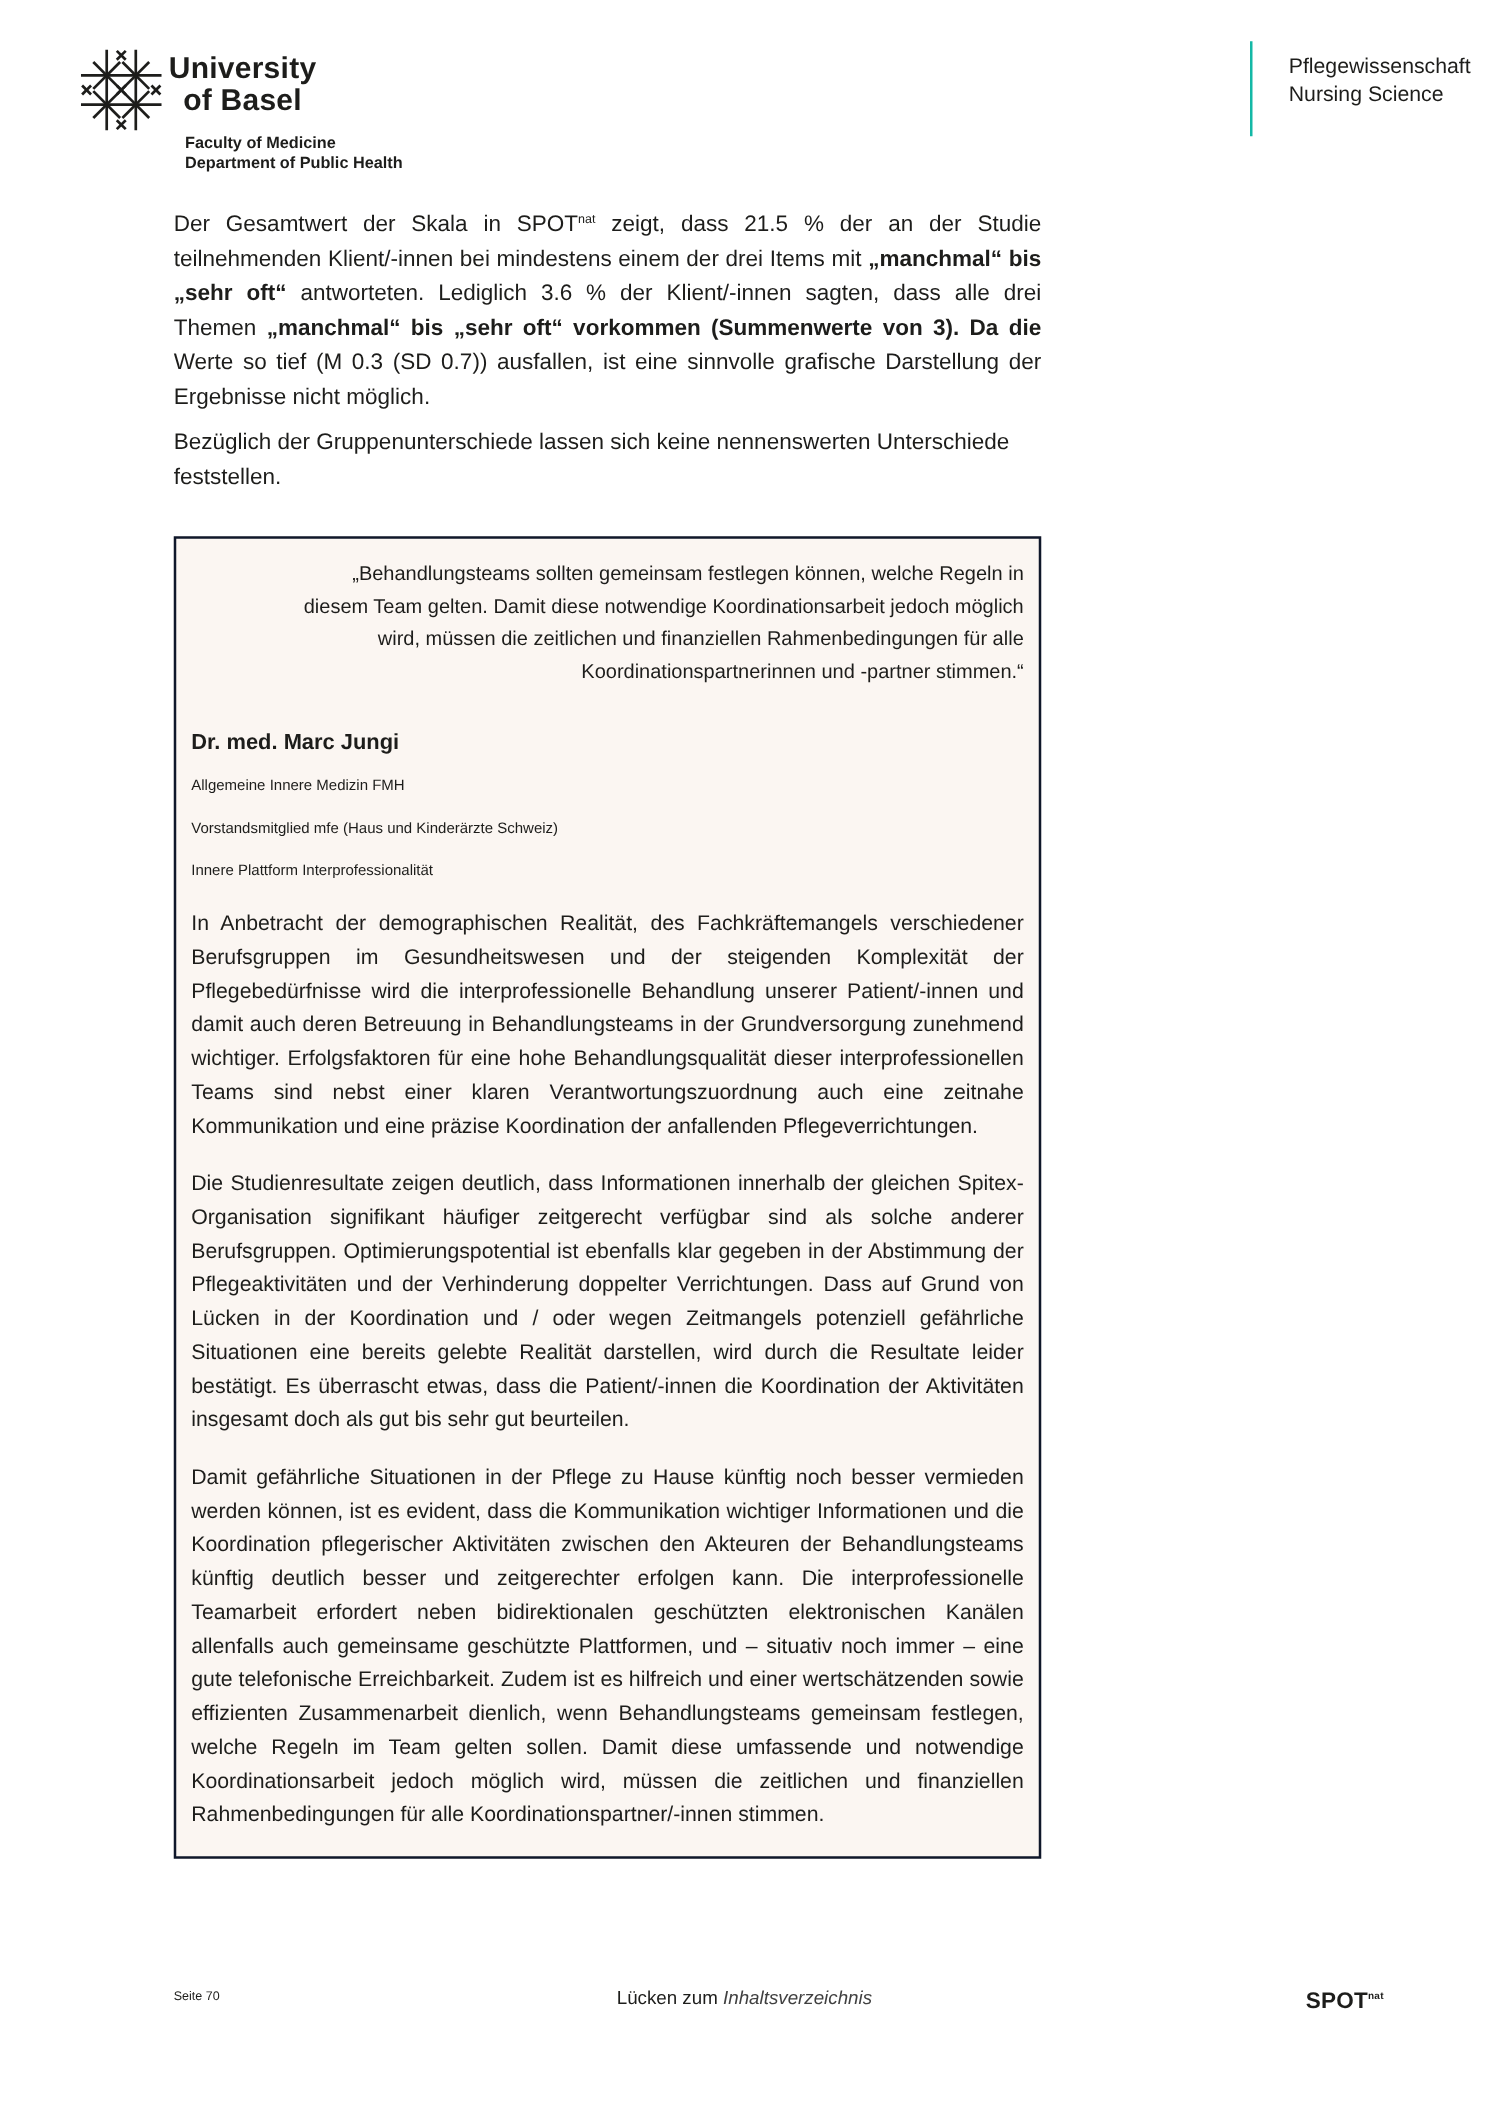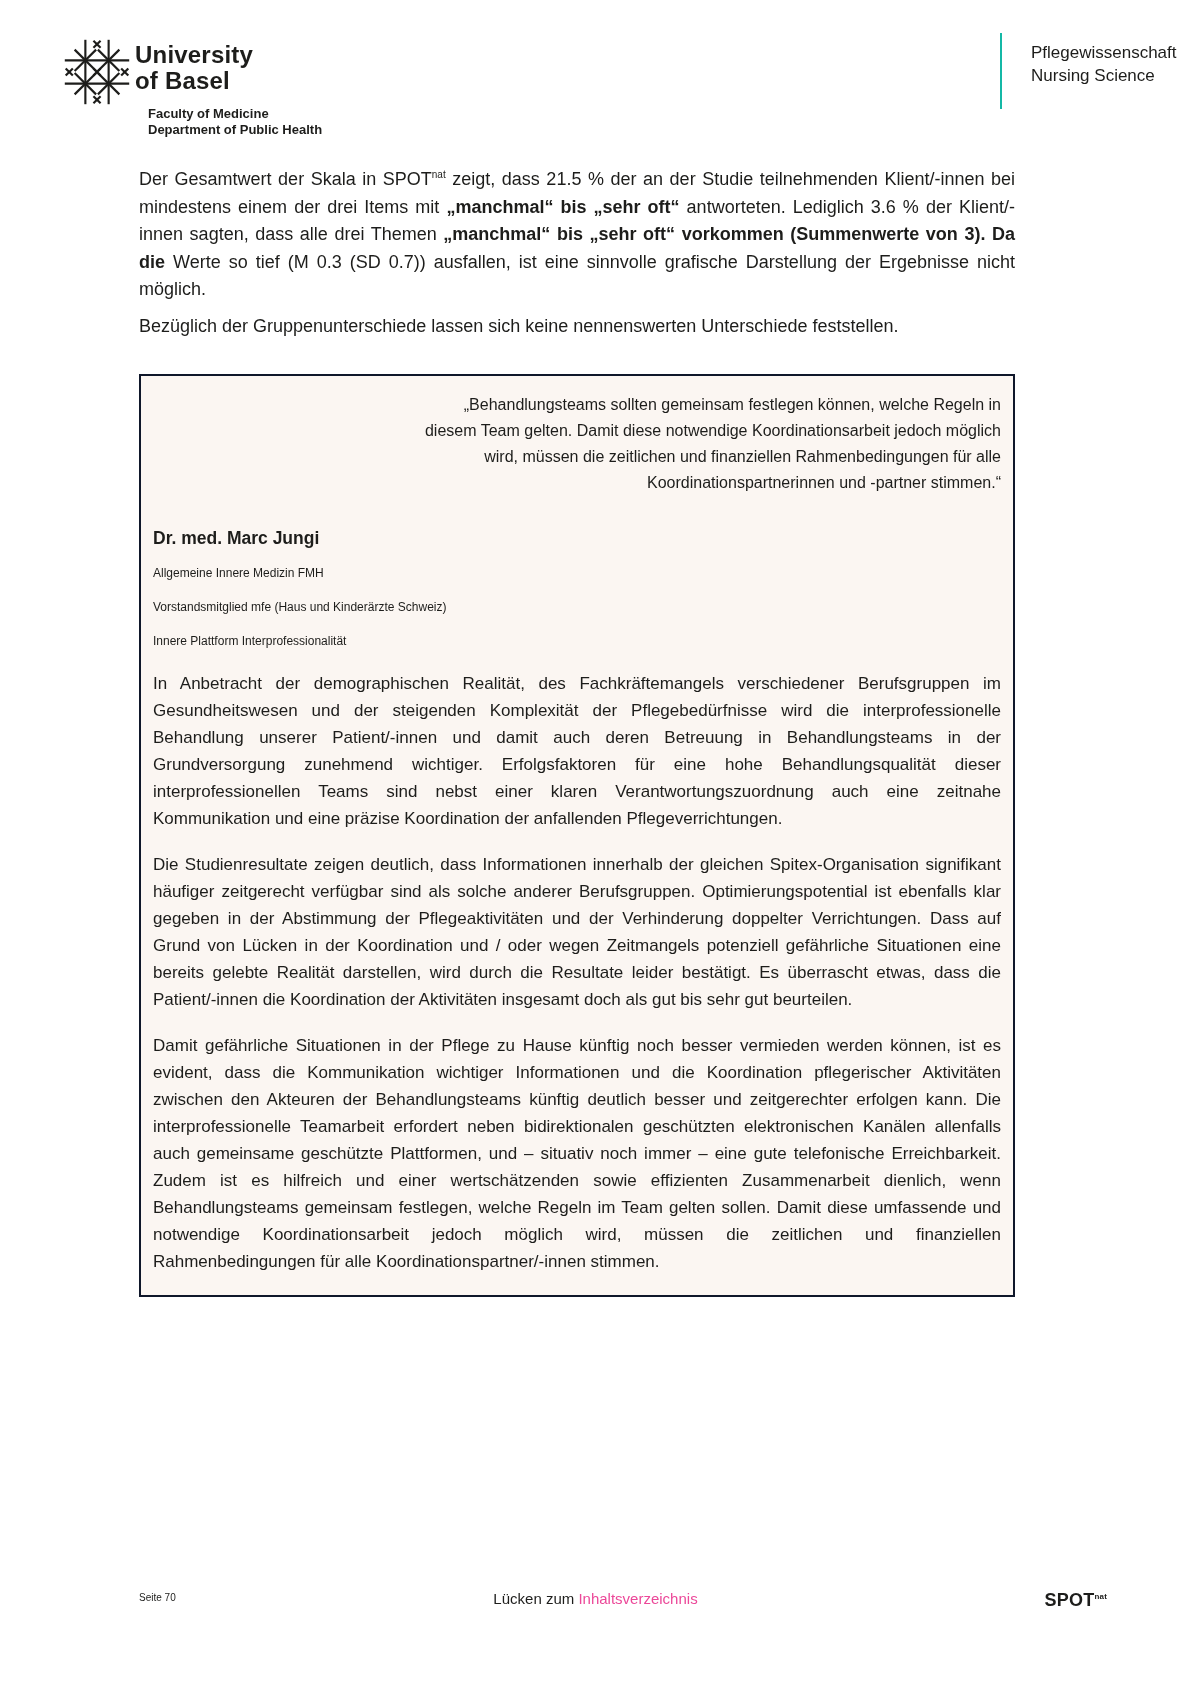--- a/index.html
+++ b/index.html
@@ -11,35 +11,35 @@
     position:relative;
     -webkit-font-smoothing:antialiased;
   }
   .page { position:relative; width:1191px; height:1684px; overflow:hidden; }
 
   
   .header { position:relative; height:148px; }
   .logo { position:absolute; left:63px; top:38px; }
   .brand-name {
     position:absolute; left:135px; top:42px;
-    font-size:24px; font-weight:bold; line-height:26px; letter-spacing:0.2px;
+    font-size:24px; font-weight:bold; line-height:26px; letter-spacing:0.2px;text-align:center;
   }
   .brand-sub {
     position:absolute; left:148px; top:106px;
     font-size:13px; font-weight:bold; line-height:16px;
   }
   .header-right {
     position:absolute; left:1000px; top:33px; height:76px;
     border-left:2px solid #14b8a6;
     padding:8px 0 0 29px;
     font-size:17px; line-height:23px;
   }
 
   
-  .content { margin:18px 176px 0 139px; width:876px; }
+  .content { margin:18px 176px 0 139px; width:694px; }
   .intro-p {
     font-size:18px; line-height:27.5px; text-align:justify;
     margin-bottom:9px;
   }
   .intro-p sup { font-size:10px; line-height:0; }
   .intro-p b { font-weight:bold; }
   .intro-p2 { font-size:18px; line-height:27.5px; }
 
   
   .quote-box {
@@ -61,21 +61,21 @@
   .box-p {
     margin-top:19px;
     font-size:17px; line-height:27px; text-align:justify;
   }
   .box-p:first-of-type { margin-top:28px; }
 
   
   .footer { position:absolute; left:0; top:1590px; width:1191px; height:30px; }
   .footer-page { position:absolute; left:139px; top:2px; font-size:10px;text-align:right; }
   .footer-center { width:100%; text-align:center; font-size:15px; }
-  .footer-link { color:#ec4899; text-decoration:none; cursor:pointer; }
+  .footer-link { color:#404040; text-decoration:none; cursor:pointer;font-style:italic; }
   .footer-logo {
     position:absolute; right:84px; top:0px;
     font-size:18px; font-weight:bold; letter-spacing:0.2px;
   }
   .footer-logo sup { font-size:8px; font-weight:bold; }
 </style>
 </head>
 <body>
 
 <div class="page">

